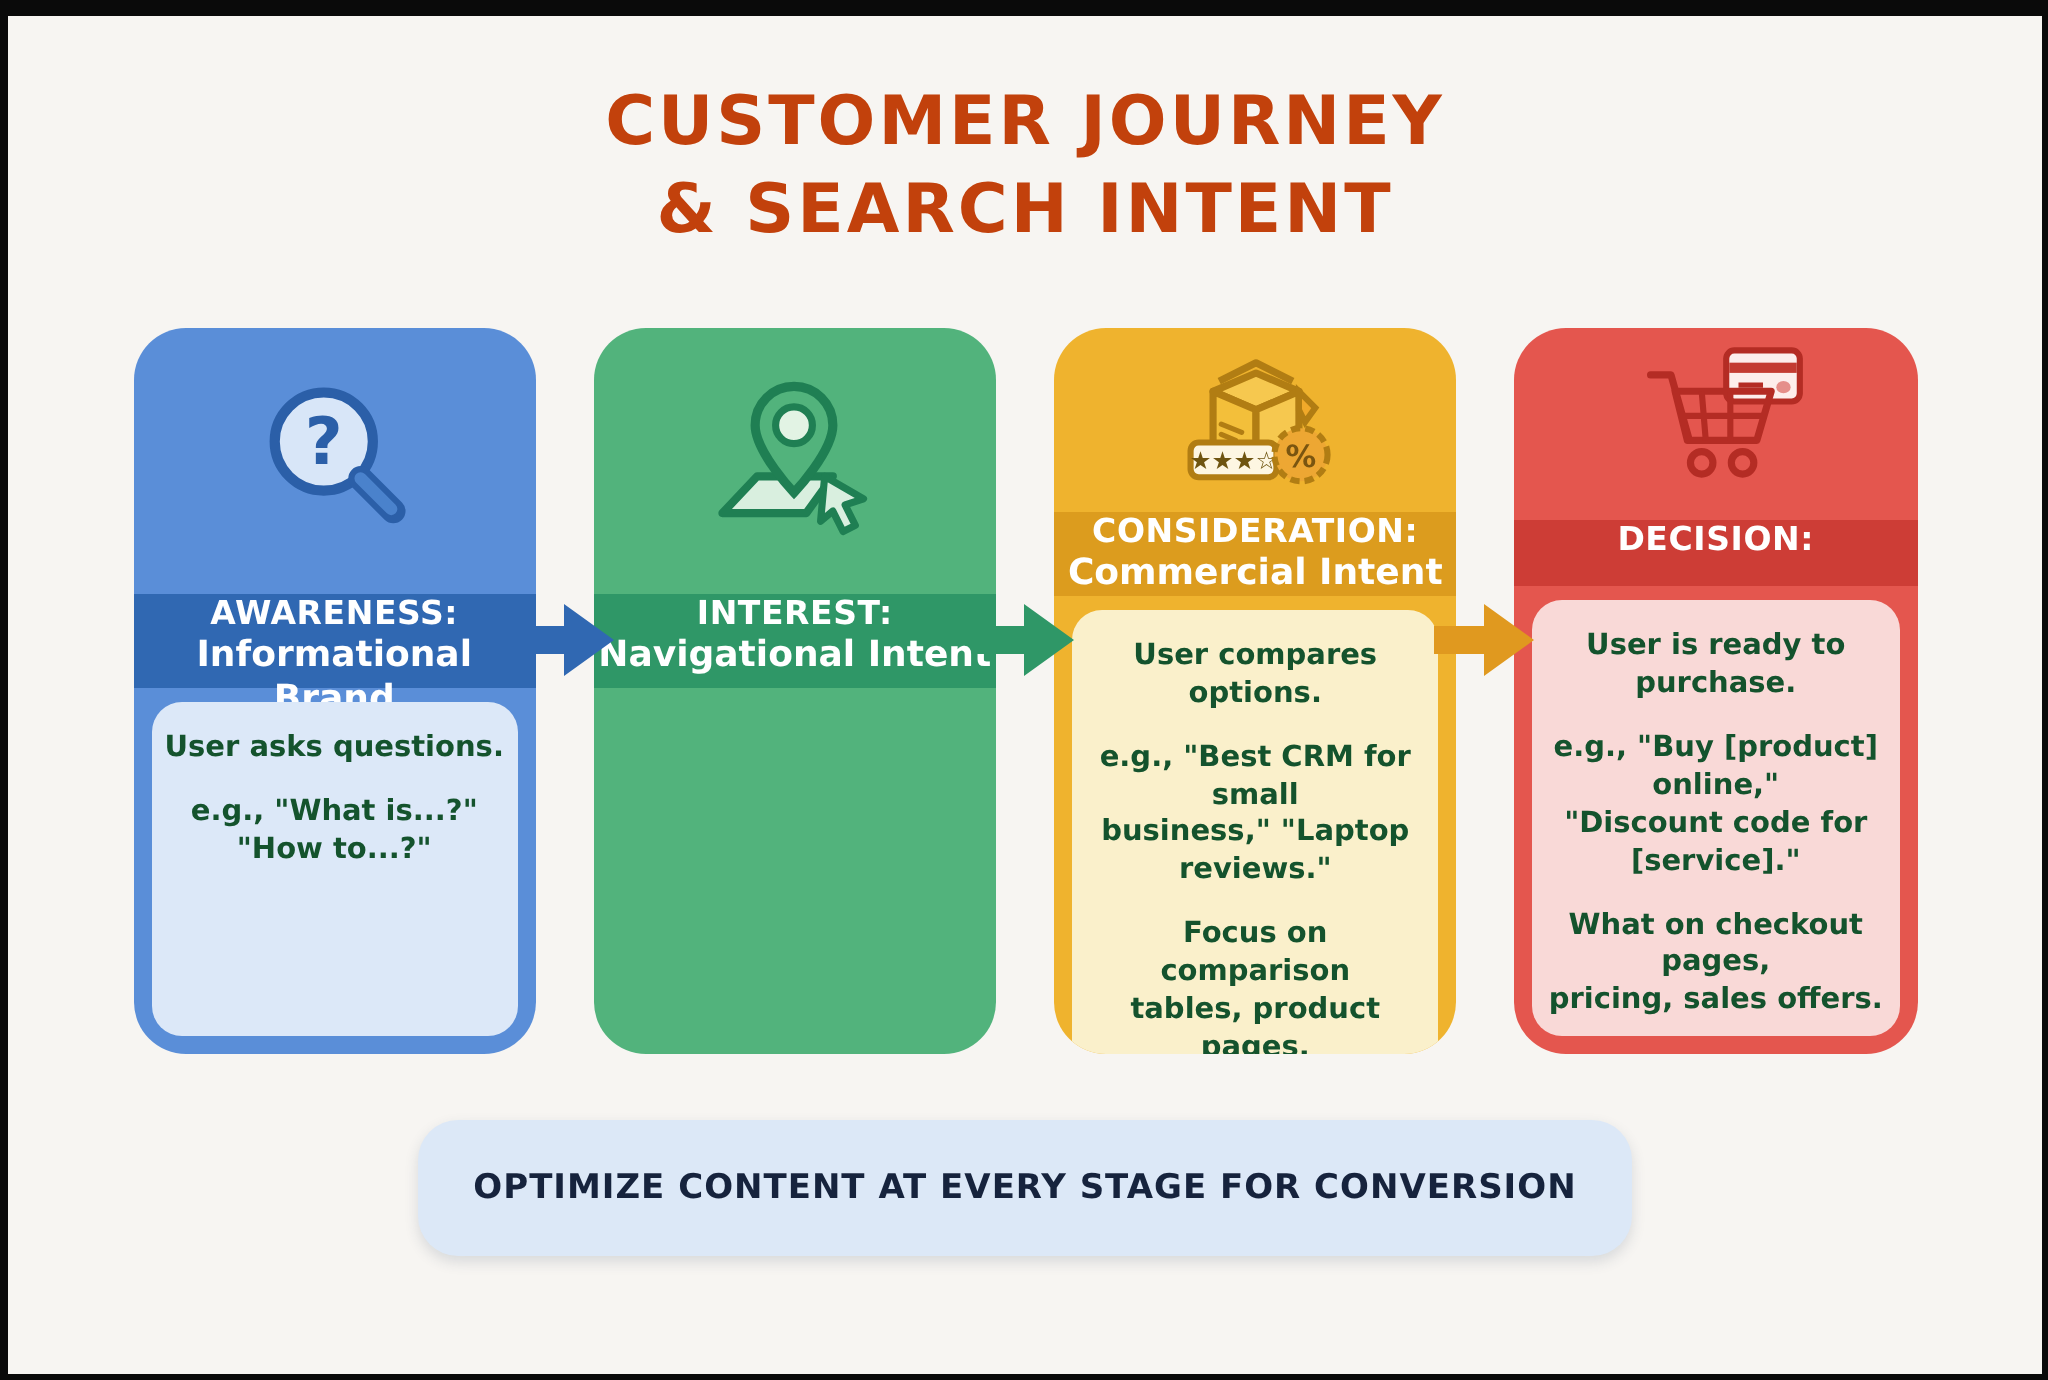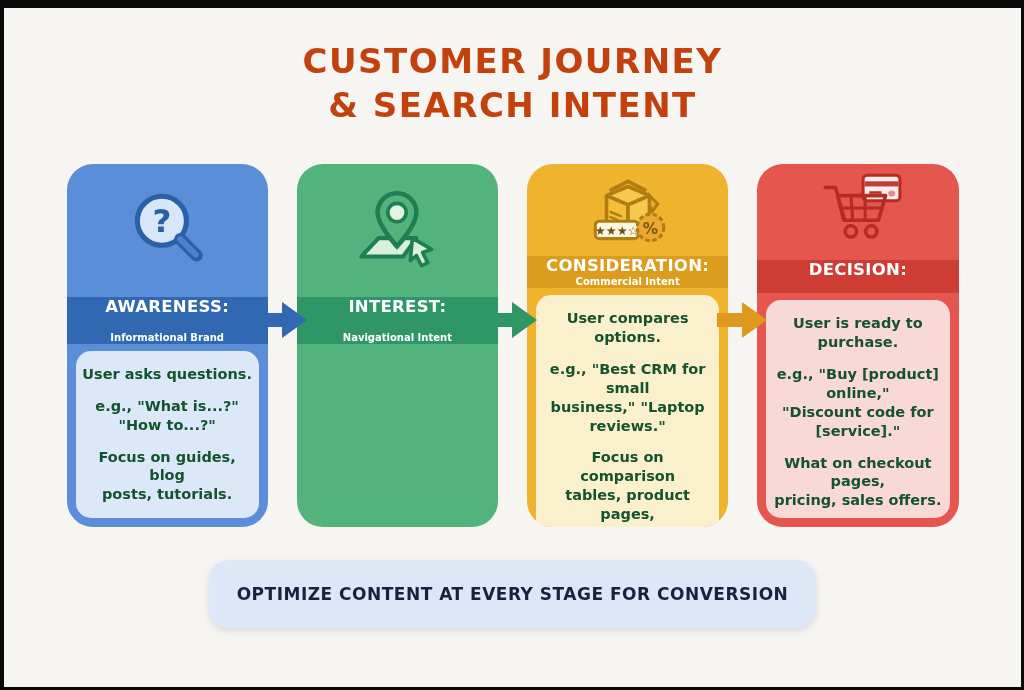--- a/index.html
+++ b/index.html
@@ -46,26 +46,26 @@
     align-items: center;
     justify-content: center;
   }
   .card-band {
     height: 47px;
     background: var(--band);
     color: #ffffff;
     display: flex;
     flex-direction: column;
     align-items: center;
-    justify-content: space-between;
+    justify-content: flex-start;
     text-align: center;
     line-height: 1.22;
   }
   .band-line1 { font-size: 16.5px; font-weight: 800; letter-spacing: 0.3px; }
-  .band-line2 { font-size: 10px; font-weight: 700; }
+  .band-line2 { font-size: 18px; font-weight: 700; }
   .card-body {
     flex: 1;
     margin: 7px 9px 9px;
     background: var(--panel);
     border-radius: 15px;
     padding: 14px 6px 8px;
     text-align: center;
     color: #14532d;
     font-size: 14.5px;
     font-weight: 600;
@@ -121,22 +121,20 @@
         </svg>
       </div>
       <div class="card-band">
         <div class="band-line1">AWARENESS:</div>
         <div class="band-line2">Informational Brand</div>
       </div>
       <div class="card-body">
         <p class="user">User asks questions.</p>
         <p class="example">e.g., "What is...?"
 "How to...?"</p>
-        <p class="focus">Focus on guides, blog
-posts, tutorials.</p>
       </div>
     </div>
 
     <div class="card" style="--card: #52b37c; --band: #2f9767; --panel: #d9efdf;">
       <div class="card-top">
         <svg class="icon-svg" width="92" height="92" viewBox="0 0 90 90" style="color:#1f7f53">
           <polygon points="10,70 27,52 64,52 51,70" fill="#d9efdf" stroke="currentColor" stroke-width="4" stroke-linejoin="round"></polygon>
           <path d="M45 8 C34.5 8 26 16.5 26 27 C26 40 45 60 45 60 C45 60 64 40 64 27 C64 16.5 55.5 8 45 8 Z" fill="#52b37c" stroke="currentColor" stroke-width="4.5"></path>
           <circle cx="45" cy="27" r="9" fill="#e2f3e4" stroke="currentColor" stroke-width="3.5"></circle>
           <polygon points="60,52 79,63 70,66 75,76 69,79 64,69 58,74" fill="#d9efdf" stroke="currentColor" stroke-width="3.5" stroke-linejoin="round"></polygon>

